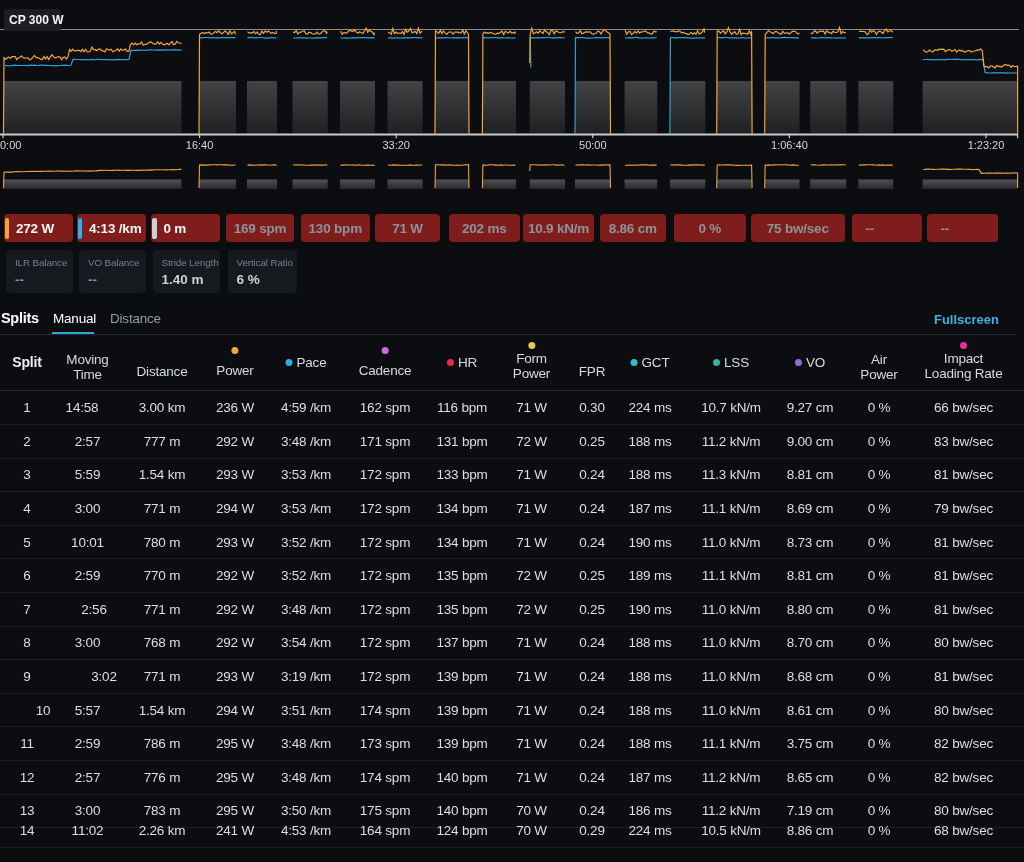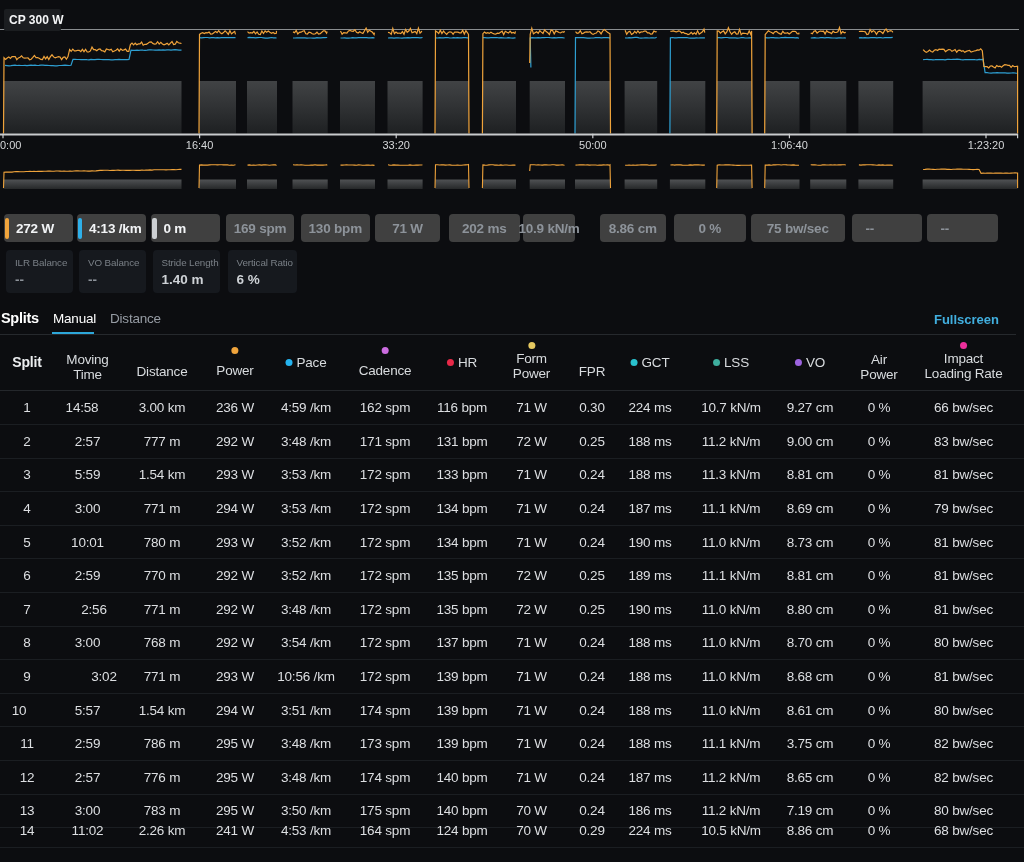--- a/index.html
+++ b/index.html
@@ -1,18 +1,18 @@
 <!DOCTYPE html>
 <html><head><meta charset="utf-8"><title>a</title>
 <style>
 html,body{margin:0;padding:0;background:#0c0d10;}
 #page{position:relative;width:1024px;height:862px;overflow:hidden;
 background:#0c0d10;font-family:"Liberation Sans",sans-serif;
 -webkit-font-smoothing:antialiased;}
-.sb{position:absolute;top:214px;height:28px;background:#404040;box-sizing:border-box;
+.sb{position:absolute;top:214px;height:28px;background:#7f1d1d;box-sizing:border-box;
 border-radius:4px;display:flex;align-items:center;}
 .cbar{width:4.5px;height:21px;border-radius:2px;margin-left:1px;flex:none;}
 .v1{color:#f2f4f6;font-size:13.5px;font-weight:bold;margin-left:7px;
 white-space:nowrap;letter-spacing:-0.2px;}
 .v2{color:#8d939a;font-size:13.5px;font-weight:bold;white-space:nowrap;
 letter-spacing:-0.2px;}
 .sbc{justify-content:center;}
 .sbd{padding-left:14px;}
 .sb2{position:absolute;top:250px;height:42.5px;background:#16191e;
 border-radius:4px;}
@@ -180,21 +180,21 @@
     </div>
     <div class="sb sbc" style="left:300.5px;width:69.5px">
       <span class="v2">130 bpm</span>
     </div>
     <div class="sb sbc" style="left:375.0px;width:65px">
       <span class="v2">71 W</span>
     </div>
     <div class="sb sbc" style="left:449.0px;width:70.5px">
       <span class="v2">202 ms</span>
     </div>
-    <div class="sb sbc" style="left:523.0px;width:52px">
+    <div class="sb sbc" style="left:523.0px;width:71px">
       <span class="v2">10.9 kN/m</span>
     </div>
     <div class="sb sbc" style="left:600.0px;width:65.5px">
       <span class="v2">8.86 cm</span>
     </div>
     <div class="sb sbc" style="left:674.0px;width:71.5px">
       <span class="v2">0 %</span>
     </div>
     <div class="sb sbc" style="left:750.5px;width:94.5px">
       <span class="v2">75 bw/sec</span>
@@ -404,33 +404,33 @@
       <span class="tc" style="left:731px">11.0 kN/m</span>
       <span class="tc" style="left:810px">8.70 cm</span>
       <span class="tc" style="left:879px">0 %</span>
       <span class="tc" style="left:963.5px">80 bw/sec</span>
     </div>
     <div class="tr" style="top:659.2px">
       <span class="tc" style="left:27px">9</span>
       <span class="tc" style="left:104px">3:02</span>
       <span class="tc" style="left:162px">771 m</span>
       <span class="tc" style="left:235px">293 W</span>
-      <span class="tc" style="left:306px">10:56 /km</span>
+      <span class="tc" style="left:306px">3:19 /km</span>
       <span class="tc" style="left:385px">172 spm</span>
       <span class="tc" style="left:462px">139 bpm</span>
       <span class="tc" style="left:531.5px">71 W</span>
       <span class="tc" style="left:592px">0.24</span>
       <span class="tc" style="left:650px">188 ms</span>
       <span class="tc" style="left:731px">11.0 kN/m</span>
       <span class="tc" style="left:810px">8.68 cm</span>
       <span class="tc" style="left:879px">0 %</span>
       <span class="tc" style="left:963.5px">81 bw/sec</span>
     </div>
     <div class="tr" style="top:692.8px">
-      <span class="tc" style="left:19px">10</span>
+      <span class="tc" style="left:43px">10</span>
       <span class="tc" style="left:87.5px">5:57</span>
       <span class="tc" style="left:162px">1.54 km</span>
       <span class="tc" style="left:235px">294 W</span>
       <span class="tc" style="left:306px">3:51 /km</span>
       <span class="tc" style="left:385px">174 spm</span>
       <span class="tc" style="left:462px">139 bpm</span>
       <span class="tc" style="left:531.5px">71 W</span>
       <span class="tc" style="left:592px">0.24</span>
       <span class="tc" style="left:650px">188 ms</span>
       <span class="tc" style="left:731px">11.0 kN/m</span>

